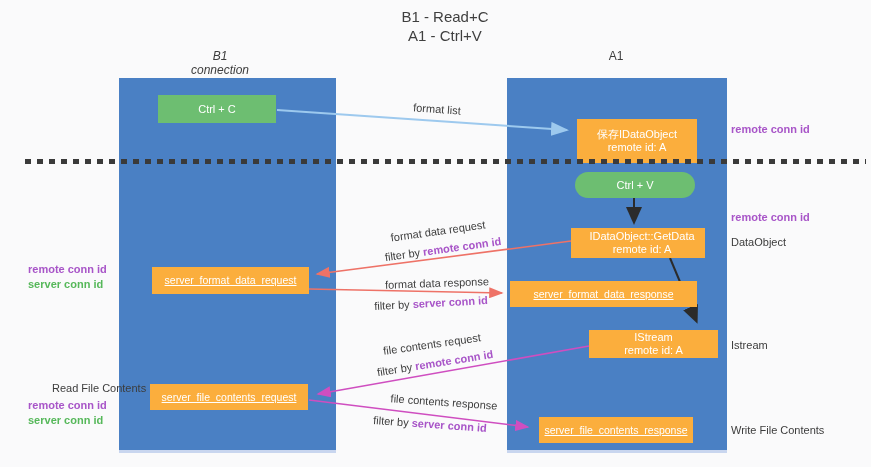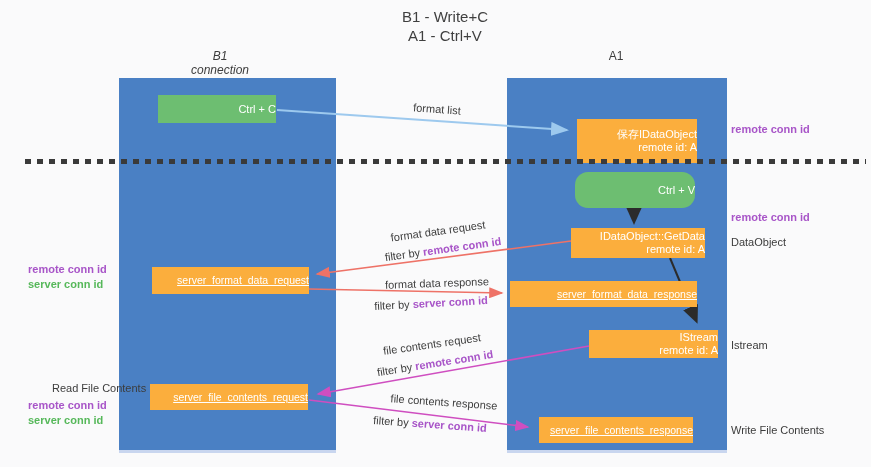--- a/index.html
+++ b/index.html
@@ -18,21 +18,21 @@
     font-size:12px; line-height:14px; color:#3d3d3d;
   }
   .column {
     position:absolute; top:78px; height:372px;
     background:var(--column-blue,#4a80c4);
     border-bottom:3px solid #c9d6ef;
   }
   .arrows-svg { position:absolute; left:0; top:0; z-index:2; }
   .node {
     position:absolute; z-index:3;
-    display:flex; flex-direction:column; align-items:flex-end; justify-content:center;
+    display:flex; flex-direction:column; align-items:center; justify-content:center;
     color:#fff; text-align:center; font-size:11px; line-height:13px;
   }
   .node.green  { background:var(--node-green,#6dbe71); }
   .node.orange { background:var(--node-orange,#fbae3d); }
   .node .small { font-size:10.5px; letter-spacing:0;text-decoration:underline; }
   .dashline {
     position:absolute; left:25px; top:159px; width:841px; height:5px; z-index:4;
     background:repeating-linear-gradient(90deg, var(--dash-black,#3a3a3a) 0 6px, transparent 6px 12px);
   }
   .side-label {
@@ -44,21 +44,21 @@
     position:absolute; z-index:3; font-size:11px; white-space:nowrap; color:#3e3e3e;
   }
   .arrow-label .purple { color:var(--text-purple,#a855c8); font-weight:bold; }
 </style>
 </head>
 <body>
 
 <div class="stage">
 
   <div class="title">
-    <div>B1 - Write+C</div>
+    <div>B1 - Read+C</div>
     <div>A1 - Ctrl+V</div>
   </div>
 
   <div class="col-header" style="left:150px; top:49px;font-style:italic;">
     <div>B1</div>
     <div>connection</div>
   </div>
   <div class="col-header" style="left:546px; top:49px;">
     <div>A1</div>
   </div>
@@ -94,21 +94,21 @@
 
   <div class="node green" style="left:158px; top:95px; width:118px; height:28px;">
     <div>Ctrl + C</div>
   </div>
 
   <div class="node orange" style="left:577px; top:119px; width:120px; height:44px;">
     <div>保存IDataObject</div>
     <div>remote id: A</div>
   </div>
 
-  <div class="node green" style="left:575px; top:172px; width:120px; height:36px;border-radius:13px;">
+  <div class="node green" style="left:575px; top:172px; width:120px; height:26px;border-radius:13px;">
     <div>Ctrl + V</div>
   </div>
 
   <div class="node orange" style="left:571px; top:228px; width:126px; height:30px;padding-left:8px;">
     <div>IDataObject::GetData</div>
     <div>remote id: A</div>
   </div>
 
   <div class="node orange" style="left:152px; top:267px; width:157px; height:27px;">
     <div class="small">server_format_data_request</div>

